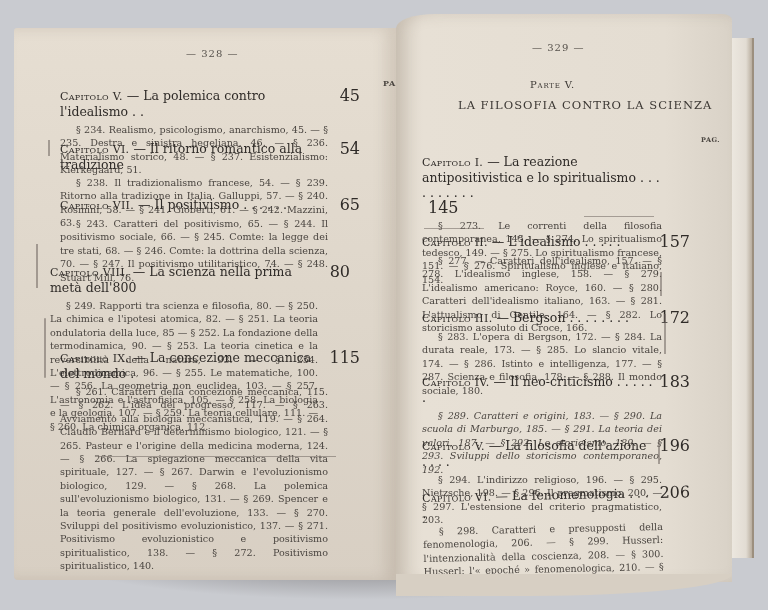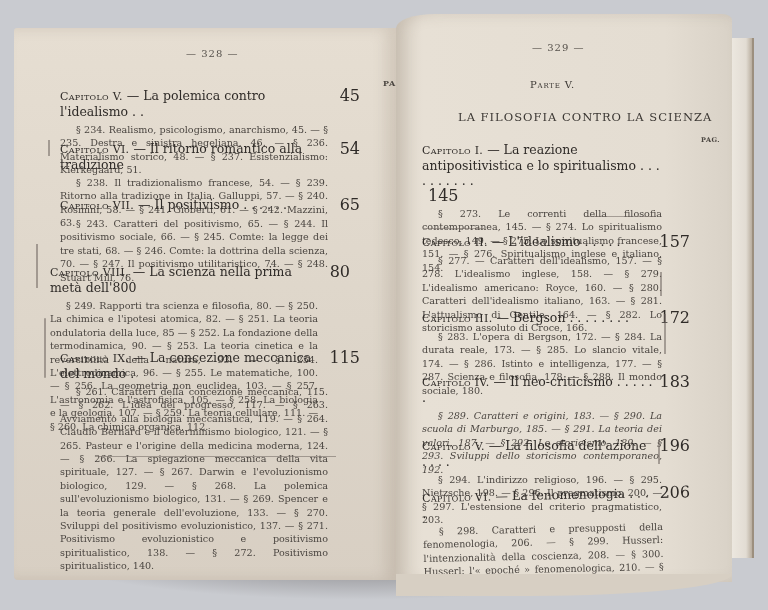--- a/index.html
+++ b/index.html
@@ -108,25 +108,25 @@
 
   <div class="pencil" style="left:34px; top:112px; width:2px; height:16px;"></div>
   <div class="pencil" style="left:22px; top:216px; width:2px; height:44px;"></div>
   <div class="pencil" style="left:30px; top:290px; width:2px; height:60px; border-radius:2px;"></div>
   <div class="pencil" style="left:82px; top:428px; width:240px; height:1px;"></div>
 </div>
 
 <div class="page page-right">
   <div class="folio" style="left:136px; top:28px;">— 329 —</div>
   <div class="part-label" style="left:134px; top:65px;">Parte V.</div>
-  <div class="part-title" style="left:62px; top:84px;margin-top:12px;">LA FILOSOFIA CONTRO LA SCIENZA</div>
+  <div class="part-title" style="left:62px; top:84px;">LA FILOSOFIA CONTRO LA SCIENZA</div>
   <div class="pag-label" style="left:264px; top:122px; font-size:6.5px;">PAG.</div>
 
   <div class="chapter" style="left:26px; top:128px; width:268px;">
-    <div class="ch-title" style="flex-wrap:wrap;">
+    <div class="ch-title" style="flex-wrap:wrap;margin-top:12px;">
         <span style="width:240px;"><span class="cap">Capitolo I.</span> <span class="name">— La reazione antipositivistica e lo spiritualismo . . . . . . . . . .</span></span>
         <span class="page-num" style="align-self:flex-end;">145</span>
       </div>
     <div class="ch-sections" style="width:240px;">§ 273. Le correnti della filosofia contemporanea, 145. — § 274. Lo spiritualismo tedesco, 149. — § 275. Lo spiritualismo francese, 151. — § 276. Spiritualismo inglese e italiano, 154.</div>
   </div>
 
   <div class="chapter" style="left:26px; top:220px; width:268px;">
     <div class="ch-title">
         <span><span class="cap">Capitolo II.</span> <span class="name">— L'idealismo . . . . .</span></span>
         <span class="page-num">157</span>

